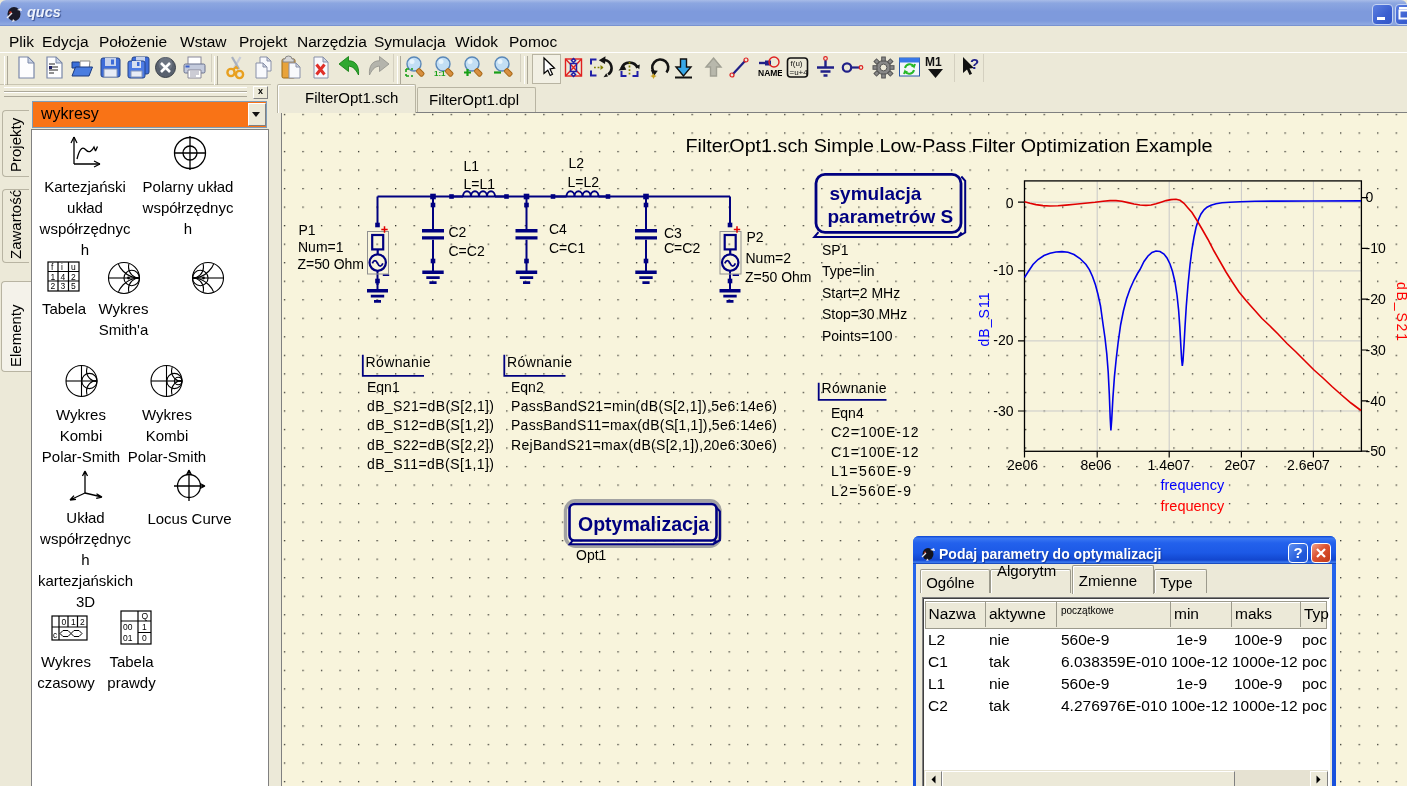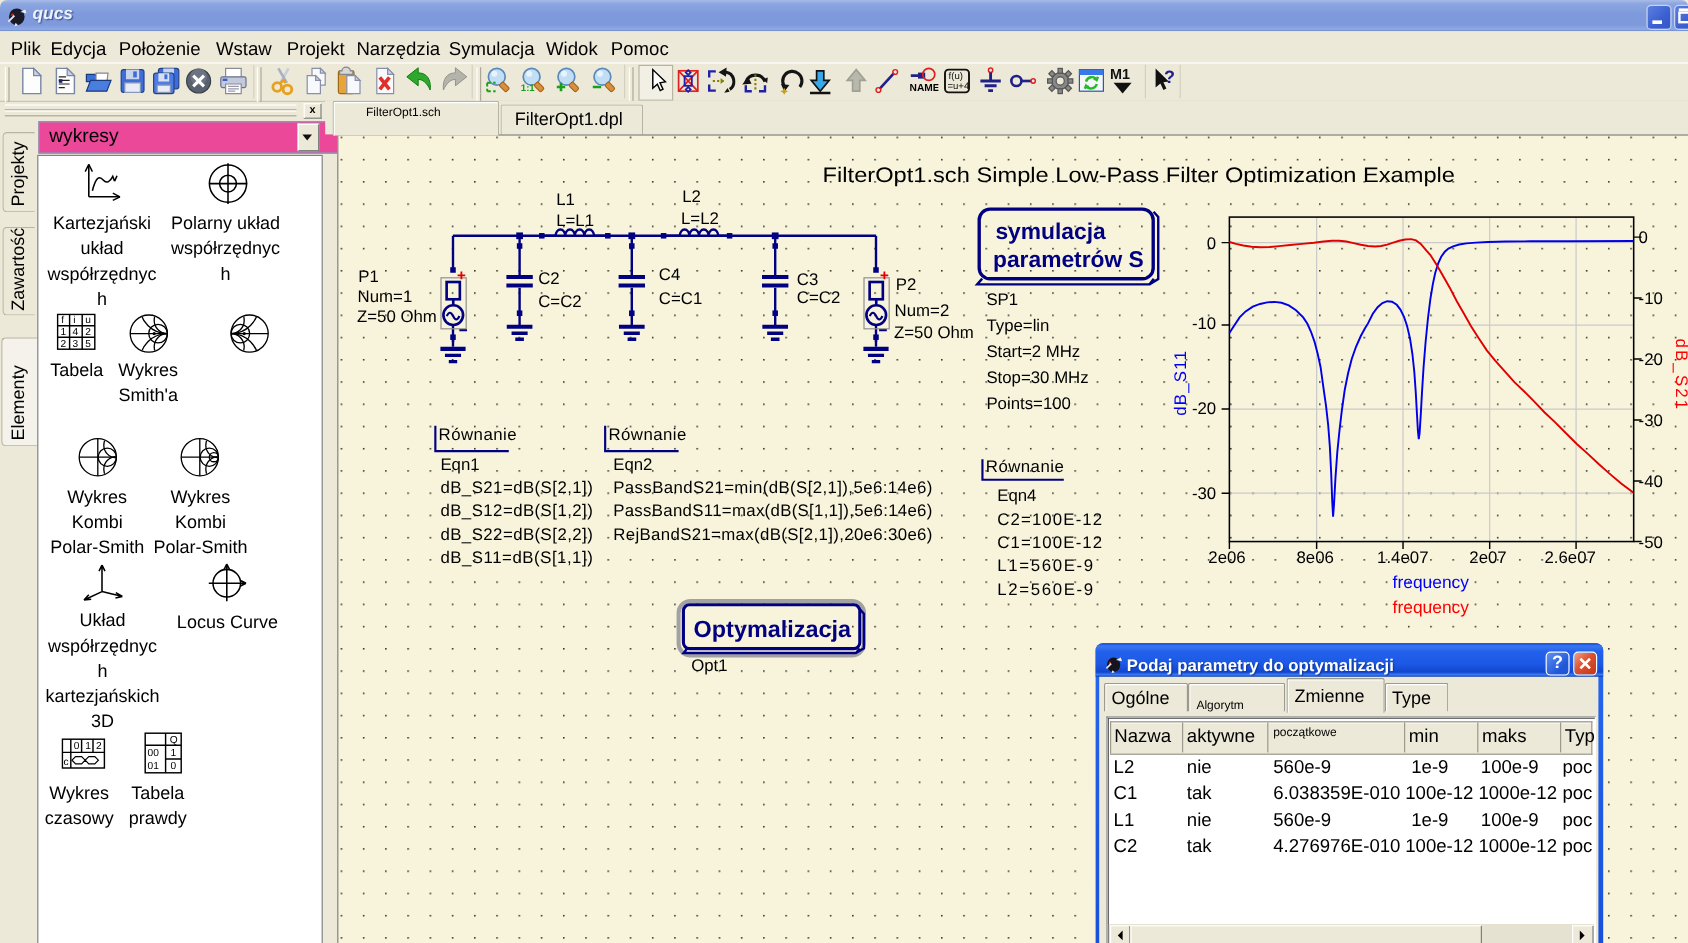--- a/index.html
+++ b/index.html
@@ -7,21 +7,21 @@
 #titletxt{left:27px;top:4px;color:#EDF2FB;font-size:14.5px;font-weight:bold;text-shadow:1px 1px 1px rgba(30,50,110,0.7);}
 .tbtn{top:3.5px;width:19px;height:19px;border-radius:4px;background:linear-gradient(135deg,#5C7FE0,#3B5FD0 60%,#3357C8);border:1.2px solid #C6D4F2;color:#fff;}
 #menubar{left:0;top:26px;width:1407px;height:25px;background:#ECE9D8;}
 .menuitem{position:absolute;top:7px;font-size:15.5px;color:#000;}
 #toolbar{left:0;top:51px;width:1407px;height:33px;background:#ECE9D8;border-bottom:1px solid #C9C5B2;}
 .ticon{position:absolute;top:4px;width:25px;height:25px;}
 .tsep{position:absolute;top:5px;width:7px;height:24px;}
 #sidebar{left:0;top:85px;width:270px;height:701px;background:#ECE9D8;}
 .grip{position:absolute;left:4px;width:243px;height:3px;border-top:1px solid #fff;border-bottom:1px solid #ACA899;}
 #dockx{left:253px;top:1px;width:13px;height:11px;background:#ECE9D8;border:1px solid #fff;border-right-color:#808080;border-bottom-color:#808080;font-size:9px;line-height:8px;text-align:center;font-weight:bold;}
-#combo{left:32px;top:16px;width:233px;height:25px;background:#ec4899;border:1px solid #7F9DB9;padding-left:33px;}
+#combo{left:32px;top:16px;width:233px;height:25px;background:#f97316;border:1px solid #7F9DB9;}
 #combotxt{left:8px;top:3px;font-size:16px;}
 #combobtn{left:215px;top:1px;width:16px;height:21px;background:#ECE9D8;border:1px solid #fff;border-right-color:#808080;border-bottom-color:#808080;}
 #listbox{left:31px;top:44px;width:236px;height:657px;background:#fff;border:1px solid #808080;}
 .vtab{position:absolute;left:2px;width:26px;background:#ECE9D8;border:1px solid #B8B4A2;border-right:none;border-radius:4px 0 0 4px;}
 .vtabtxt{position:absolute;transform:rotate(-90deg);transform-origin:0 0;font-size:15px;color:#000;white-space:nowrap;}
 .sideitem{position:absolute;text-align:center;font-size:15px;line-height:21px;color:#000;}
 #tabrow{left:271px;top:84px;width:1136px;height:28px;background:#ECE9D8;}
 .dtab{position:absolute;background:#ECE9D8;border:1px solid #B8B4A2;border-bottom:none;border-radius:2px 2px 0 0;font-size:14px;}
 #canvas{left:281px;top:112px;width:1126px;height:674px;background-color:#F8F4DC;border-left:1px solid #808080;border-top:1px solid #808080;}
 #schsvg{left:281px;top:112px;}
@@ -452,21 +452,21 @@
  <div class="dtab" style="left:6px;top:0px;width:137px;height:28px;border-bottom:none;background:#ECE9D8;z-index:2;box-shadow:inset 1px 1px 0 #fff"></div>
  <div class="dtab" style="left:146px;top:3px;width:117px;height:25px;"></div>
  <svg class="abs" style="left:11px;top:4px" width="18" height="18">
       <g>
         <path d="M9,1 L17,9 L9,17 L1,9Z" fill="#9AA6D2" stroke="#3A4878" stroke-width="1.2"></path>
         <path d="M9,1 L17,9 L9,9Z" fill="#C8D2EE"></path>
         <path d="M9,9 L9,17 L1,9Z" fill="#E8ECF8"></path>
         <path d="M9,4 L14,9 L9,14 L4,9Z" fill="#6F80B8"></path>
       </g>
     </svg>
- <div class="abs" style="left:34px;top:5px;font-size:10px;z-index:3">FilterOpt1.sch</div>
+ <div class="abs" style="left:34px;top:5px;font-size:15px;z-index:3">FilterOpt1.sch</div>
  <div class="abs" style="left:158px;top:7px;font-size:15px;z-index:3">FilterOpt1.dpl</div>
 </div>
 <div class="abs" id="canvas"></div>
 <svg class="abs" id="schsvg" width="1126" height="674" viewBox="281 112 1126 674" font-family="Liberation Sans">
 <defs>
       <pattern id="dots" patternUnits="userSpaceOnUse" x="283.85" y="113.85" width="18.53" height="18.53">
         <rect x="0" y="0" width="1.3" height="1.3" fill="#30302A"></rect>
       </pattern>
     </defs>
 <rect x="281" y="112" width="1126" height="674" fill="url(#dots)"></rect>
@@ -642,21 +642,21 @@
  <div class="abs" style="left:375px;top:7px;width:18px;height:18px;border-radius:4px;background:linear-gradient(135deg,#5E90F2,#2057D8 70%);border:1.2px solid #fff;color:#fff;font-weight:bold;font-size:15px;text-align:center;line-height:18px">?</div>
  <div class="abs" style="left:398px;top:7px;width:18px;height:18px;border-radius:4px;background:linear-gradient(135deg,#F0A088,#DC5230 45%,#C23818);border:1.2px solid #fff;"><svg width="18" height="18">
         <path d="M5,5 L13,13 M13,5 L5,13" stroke="#fff" stroke-width="2.2"></path>
       </svg></div>
  <div class="abs" style="left:3.4px;top:28px;width:415.3px;height:222px;background:#ECE9D8"></div>
  <div class="abs" style="left:6.7px;top:33px;width:68.3px;height:23px;background:#ECE9D8;border:1px solid #9C9A8C;border-bottom:none;border-radius:2px 2px 0 0;box-shadow:inset 1px 1px 0 #fff"></div>
  <div class="abs" style="left:77.3px;top:33px;width:79.2px;height:23px;background:#ECE9D8;border:1px solid #9C9A8C;border-bottom:none;border-radius:2px 2px 0 0;box-shadow:inset 1px 1px 0 #fff"></div>
  <div class="abs" style="left:158.8px;top:29.2px;width:80.1px;height:27.5px;background:#ECE9D8;border:1px solid #9C9A8C;border-bottom:none;border-radius:2px 2px 0 0;box-shadow:inset 1px 1px 0 #fff;z-index:2"></div>
  <div class="abs" style="left:241.2px;top:33px;width:50.4px;height:23px;background:#ECE9D8;border:1px solid #9C9A8C;border-bottom:none;border-radius:2px 2px 0 0;box-shadow:inset 1px 1px 0 #fff"></div>
  <div class="abs" style="left:13.2px;top:37.5px;font-size:15px;z-index:3">Ogólne</div>
- <div class="abs" style="left:84px;top:47px;font-size:10px;z-index:3">Algorytm</div>
+ <div class="abs" style="left:84px;top:26px;font-size:15px;z-index:3">Algorytm</div>
  <div class="abs" style="left:165.8px;top:35.5px;font-size:15px;z-index:3">Zmienne</div>
  <div class="abs" style="left:247px;top:37.5px;font-size:15px;z-index:3">Type</div>
  <div class="abs" style="left:8.9px;top:60.8px;width:405.9px;height:189.2px;background:#fff;border:1px solid #808080;border-right-color:#fff;border-bottom:none;box-shadow:inset 1px 1px 0 #404040"></div>
  <div class="abs" style="left:11.5px;top:65px;width:401.9px;height:25.7px;background:#ECE9D8;border:1px solid #9C9A8C;border-left:none;box-shadow:inset 0 1px 0 #fff"></div>
  <div class="abs" style="left:11.5px;top:65px;width:1px;height:27px;background:#9C9A8C"></div>
  <div class="abs" style="left:71.8px;top:66px;width:1px;height:25px;background:#9C9A8C"></div>
  <div class="abs" style="left:143.4px;top:66px;width:1px;height:25px;background:#9C9A8C"></div>
  <div class="abs" style="left:256.8px;top:66px;width:1px;height:25px;background:#9C9A8C"></div>
  <div class="abs" style="left:317.7px;top:66px;width:1px;height:25px;background:#9C9A8C"></div>
  <div class="abs" style="left:387px;top:66px;width:1px;height:25px;background:#9C9A8C"></div>

